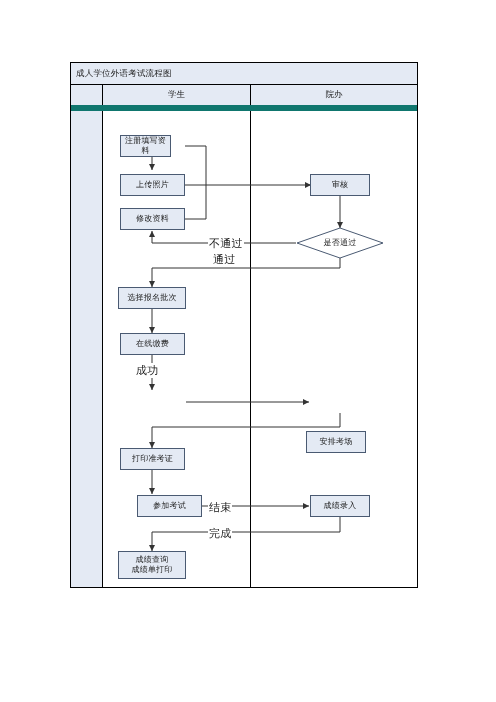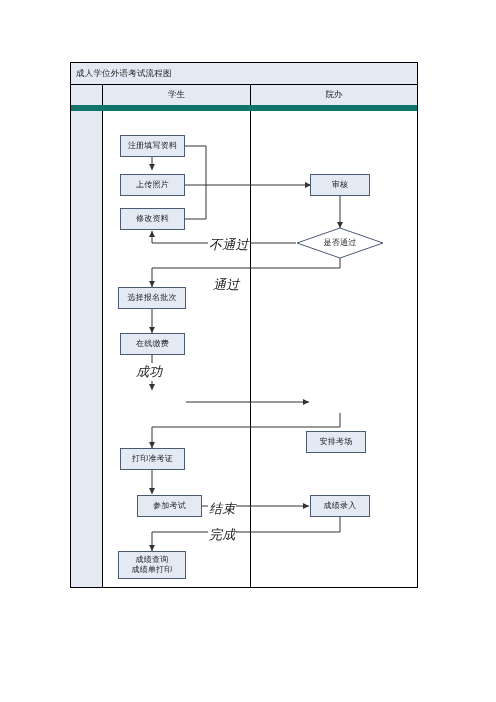--- a/index.html
+++ b/index.html
@@ -127,27 +127,26 @@
     border: 1px solid #808080;
     border-radius: 999px;
   }
   .node.diamond-label {
     background: transparent;
     border: none;
   }
 
   .edge-label {
     position: absolute;
-    font-size: 13px;
+    font-size: 11px;
     color: #1a1a1a;
     background: #ffffff;
     padding: 0 1px;
     letter-spacing: 0.2px;
     white-space: nowrap;
-    font-style: italic;
   }
 
   svg.lines {
     position: absolute;
     left: 0;
     top: 0;
     width: 496px;
     height: 702px;
     pointer-events: none;
   }
@@ -210,21 +209,21 @@
       <line x1="152" y1="470" x2="152" y2="494" marker-end="url(#arrow)"></line>
 
       <line x1="185" y1="506" x2="309" y2="506" marker-end="url(#arrow)"></line>
 
       <path d="M340,517 L340,532 L152,532 L152,551" marker-end="url(#arrow)"></path>
 
       <polygon points="340,228 383,243 340,258 297,243" fill="#ffffff" stroke="#4a5a72" stroke-width="1"></polygon>
     </g>
   </svg>
 
-  <div class="node rect" style="left:120px; top:135px; width:65px; height:22px;">注册填写资料</div>
+  <div class="node rect" style="left:120px; top:135px; width:51px; height:22px;">注册填写资料</div>
 
   <div class="node rect" style="left:120px; top:174px; width:65px; height:22px;">上传照片</div>
 
   <div class="node rect" style="left:120px; top:208px; width:65px; height:22px;">修改资料</div>
 
   <div class="node rect" style="left:310px; top:174px; width:60px; height:22px;">审核</div>
 
   <div class="node diamond-label" style="left:305px; top:234px; width:70px; height:18px;">是否通过</div>
 
   <div class="node rect" style="left:118px; top:287px; width:68px; height:22px;">选择报名批次</div>
@@ -240,21 +239,21 @@
 
   <div class="node rect" style="left:310px; top:495px; width:60px; height:22px;">成绩录入</div>
 
   <div class="node rect" style="left:118px; top:551px; width:68px; height:28px; flex-direction:column;">
     <span>成绩查询</span>
     <span>成绩单打印</span>
   </div>
 
   <div class="edge-label" style="left:208px; top:236px;">不通过</div>
 
-  <div class="edge-label" style="left:212px; top:276px;">通过</div>
+  <div class="edge-label" style="left:212px; top:252px;">通过</div>
 
   <div class="edge-label" style="left:135px; top:363px;">成功</div>
 
   <div class="edge-label" style="left:208px; top:500px;">结束</div>
 
   <div class="edge-label" style="left:208px; top:526px;">完成</div>
 
 </div>
 
 </body></html>

